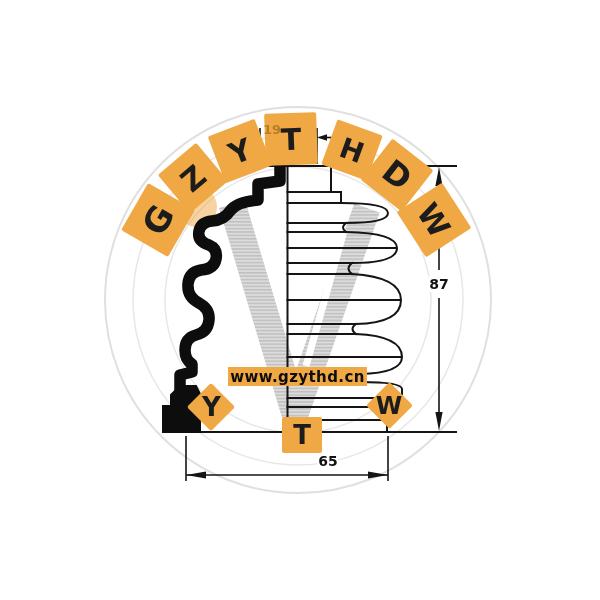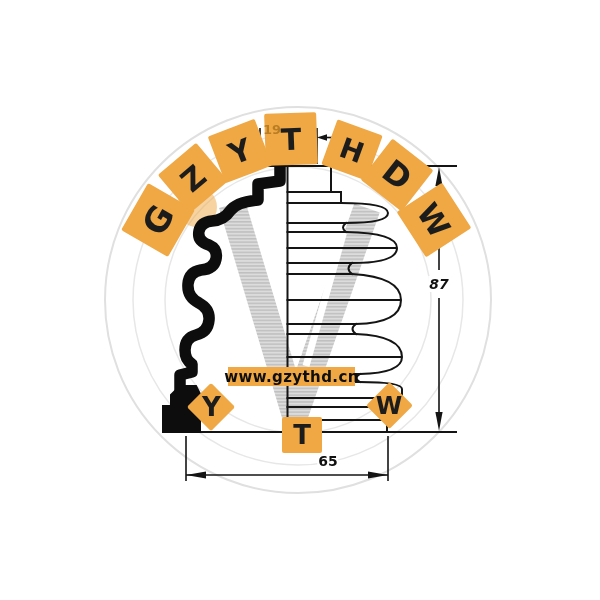--- a/index.html
+++ b/index.html
@@ -13,21 +13,21 @@
     background:#efa843;color:#1c1c1c;font-weight:bold;border-radius:2px;
     font-family:"DejaVu Sans","Liberation Sans",sans-serif;
   }
   .badge .upright{transform:rotate(-45deg);display:block;}
   .dimlabel{
     position:absolute;z-index:2;transform:translate(-50%,-50%);
     font-weight:bold;font-size:14px;color:#111;background:#fff;padding:0 1px;
   }
   #dim-small{z-index:4;background:transparent;color:#7a4a00;opacity:.45;font-size:13px;}
   #site-box{
-    position:absolute;z-index:3;left:228px;top:367px;width:127px;height:19px;
+    position:absolute;z-index:3;left:228px;top:367px;width:139px;height:19px;
     background:#efa843;display:flex;align-items:center;justify-content:center;
     font-weight:bold;font-size:15px;letter-spacing:.4px;color:#0e0e0e;
   }
 </style>
 </head>
 <body>
 
 <div id="stage">
 
   <svg id="drawing" width="600" height="600" viewBox="0 0 600 600">
@@ -159,16 +159,16 @@
     </div>
   <div class="badge" style="left:373px;top:389px;width:33px;height:33px;font-size:24px;transform:rotate(45deg);">
       <span class="upright">W</span>
     </div>
 
   <div id="site-box">
       <span>www.gzythd.cn</span>
     </div>
 
   <div class="dimlabel" id="dim-small" style="left:272px;top:129px;">19</div>
-  <div class="dimlabel" style="left:439px;top:284px;font-style:italic;">87</div>
+  <div class="dimlabel" style="left:439px;top:284px;">87</div>
   <div class="dimlabel" style="left:288px;top:461px;margin-left:40px;">65</div>
 
 </div>
 
 </body></html>

